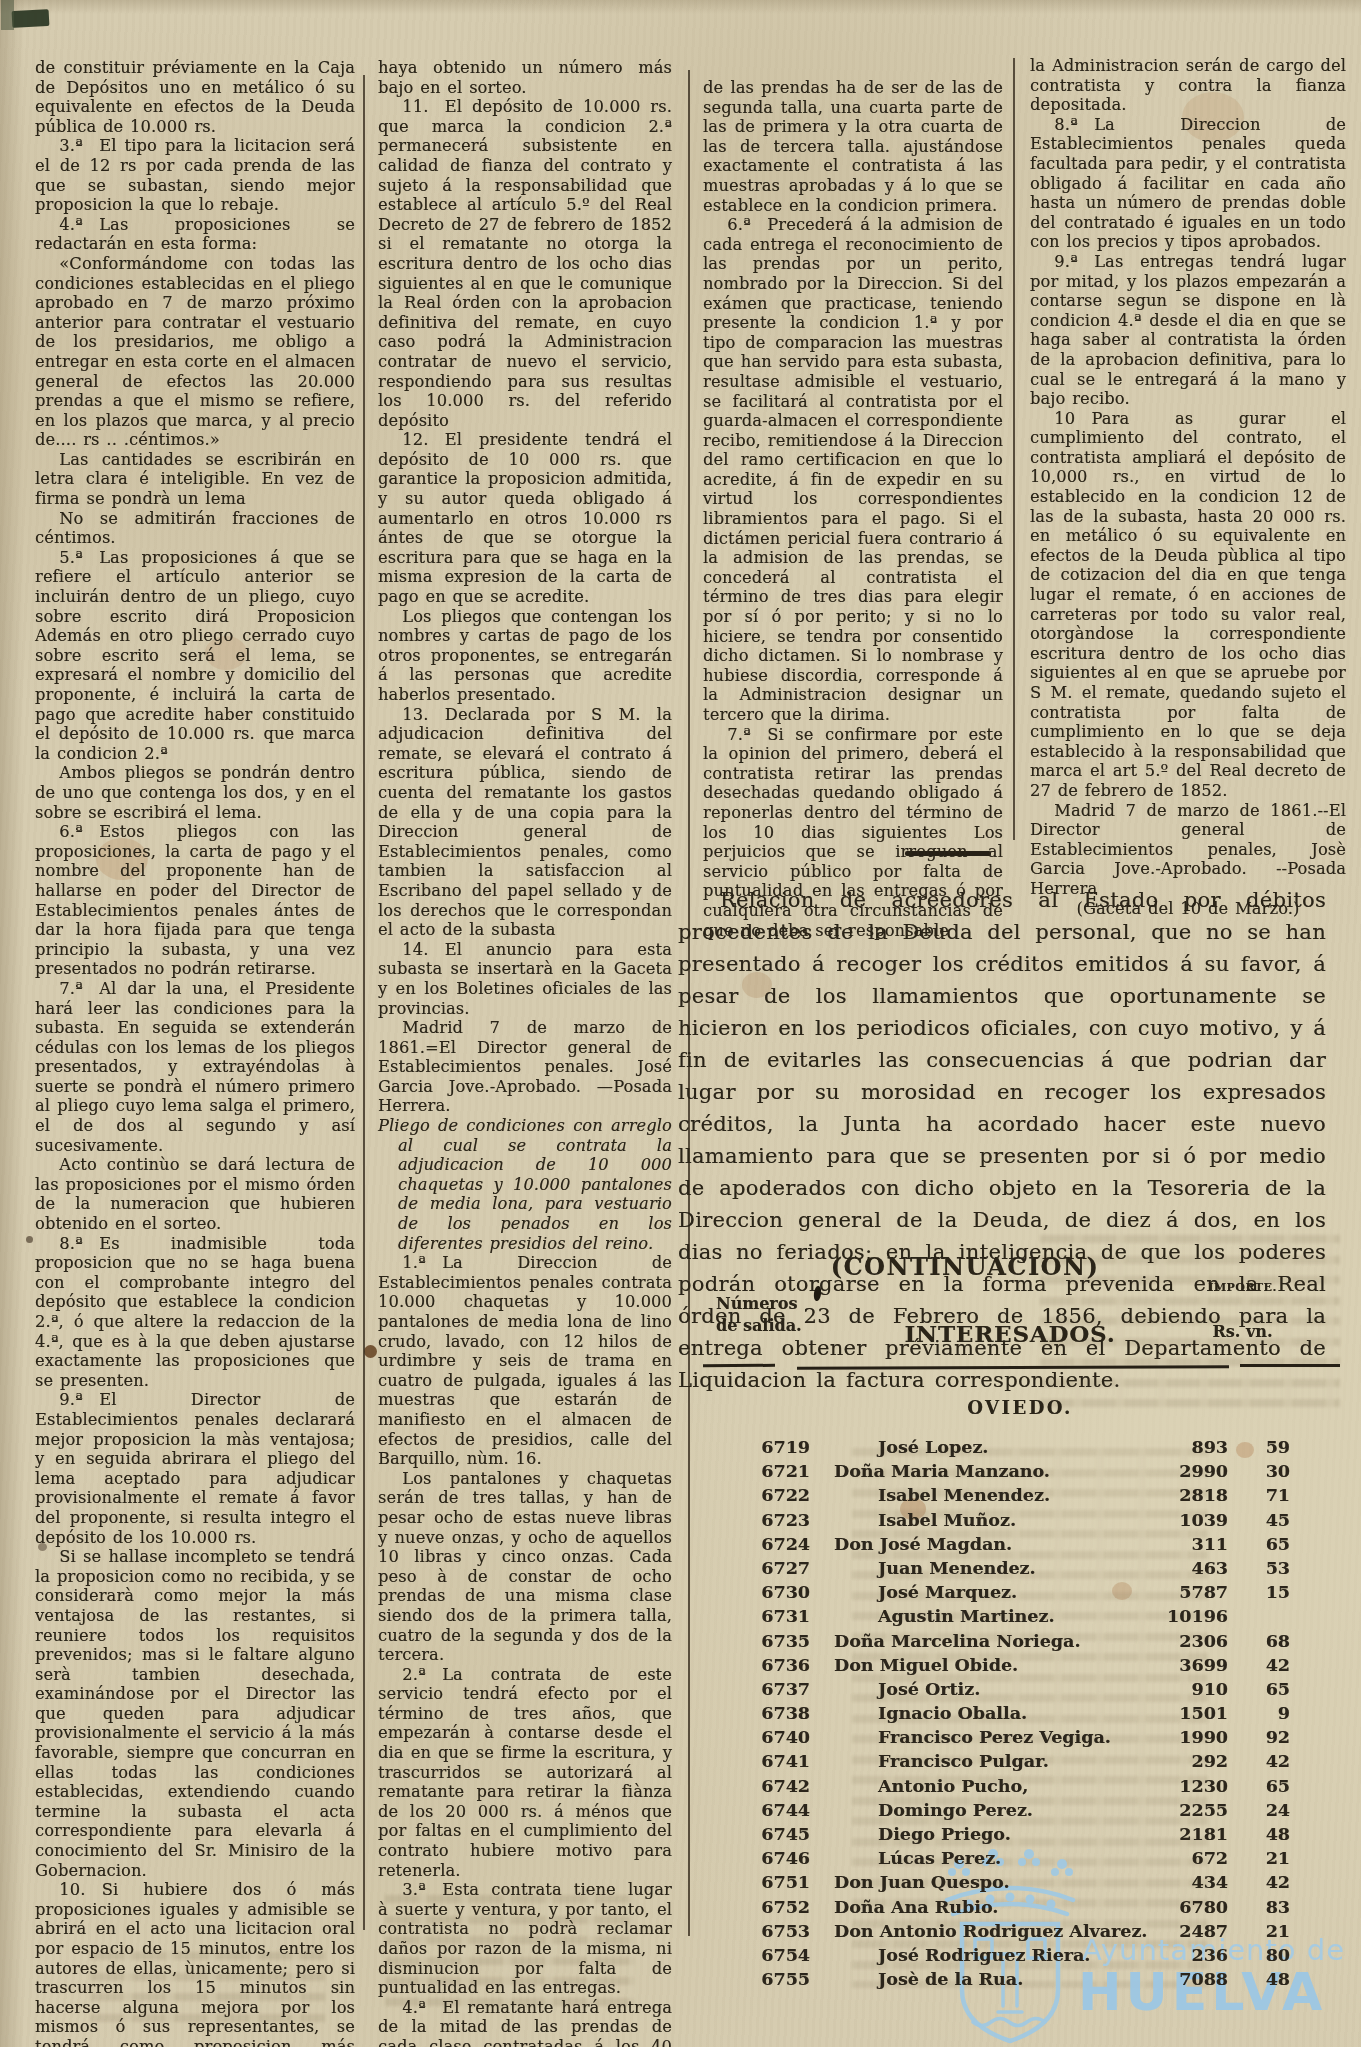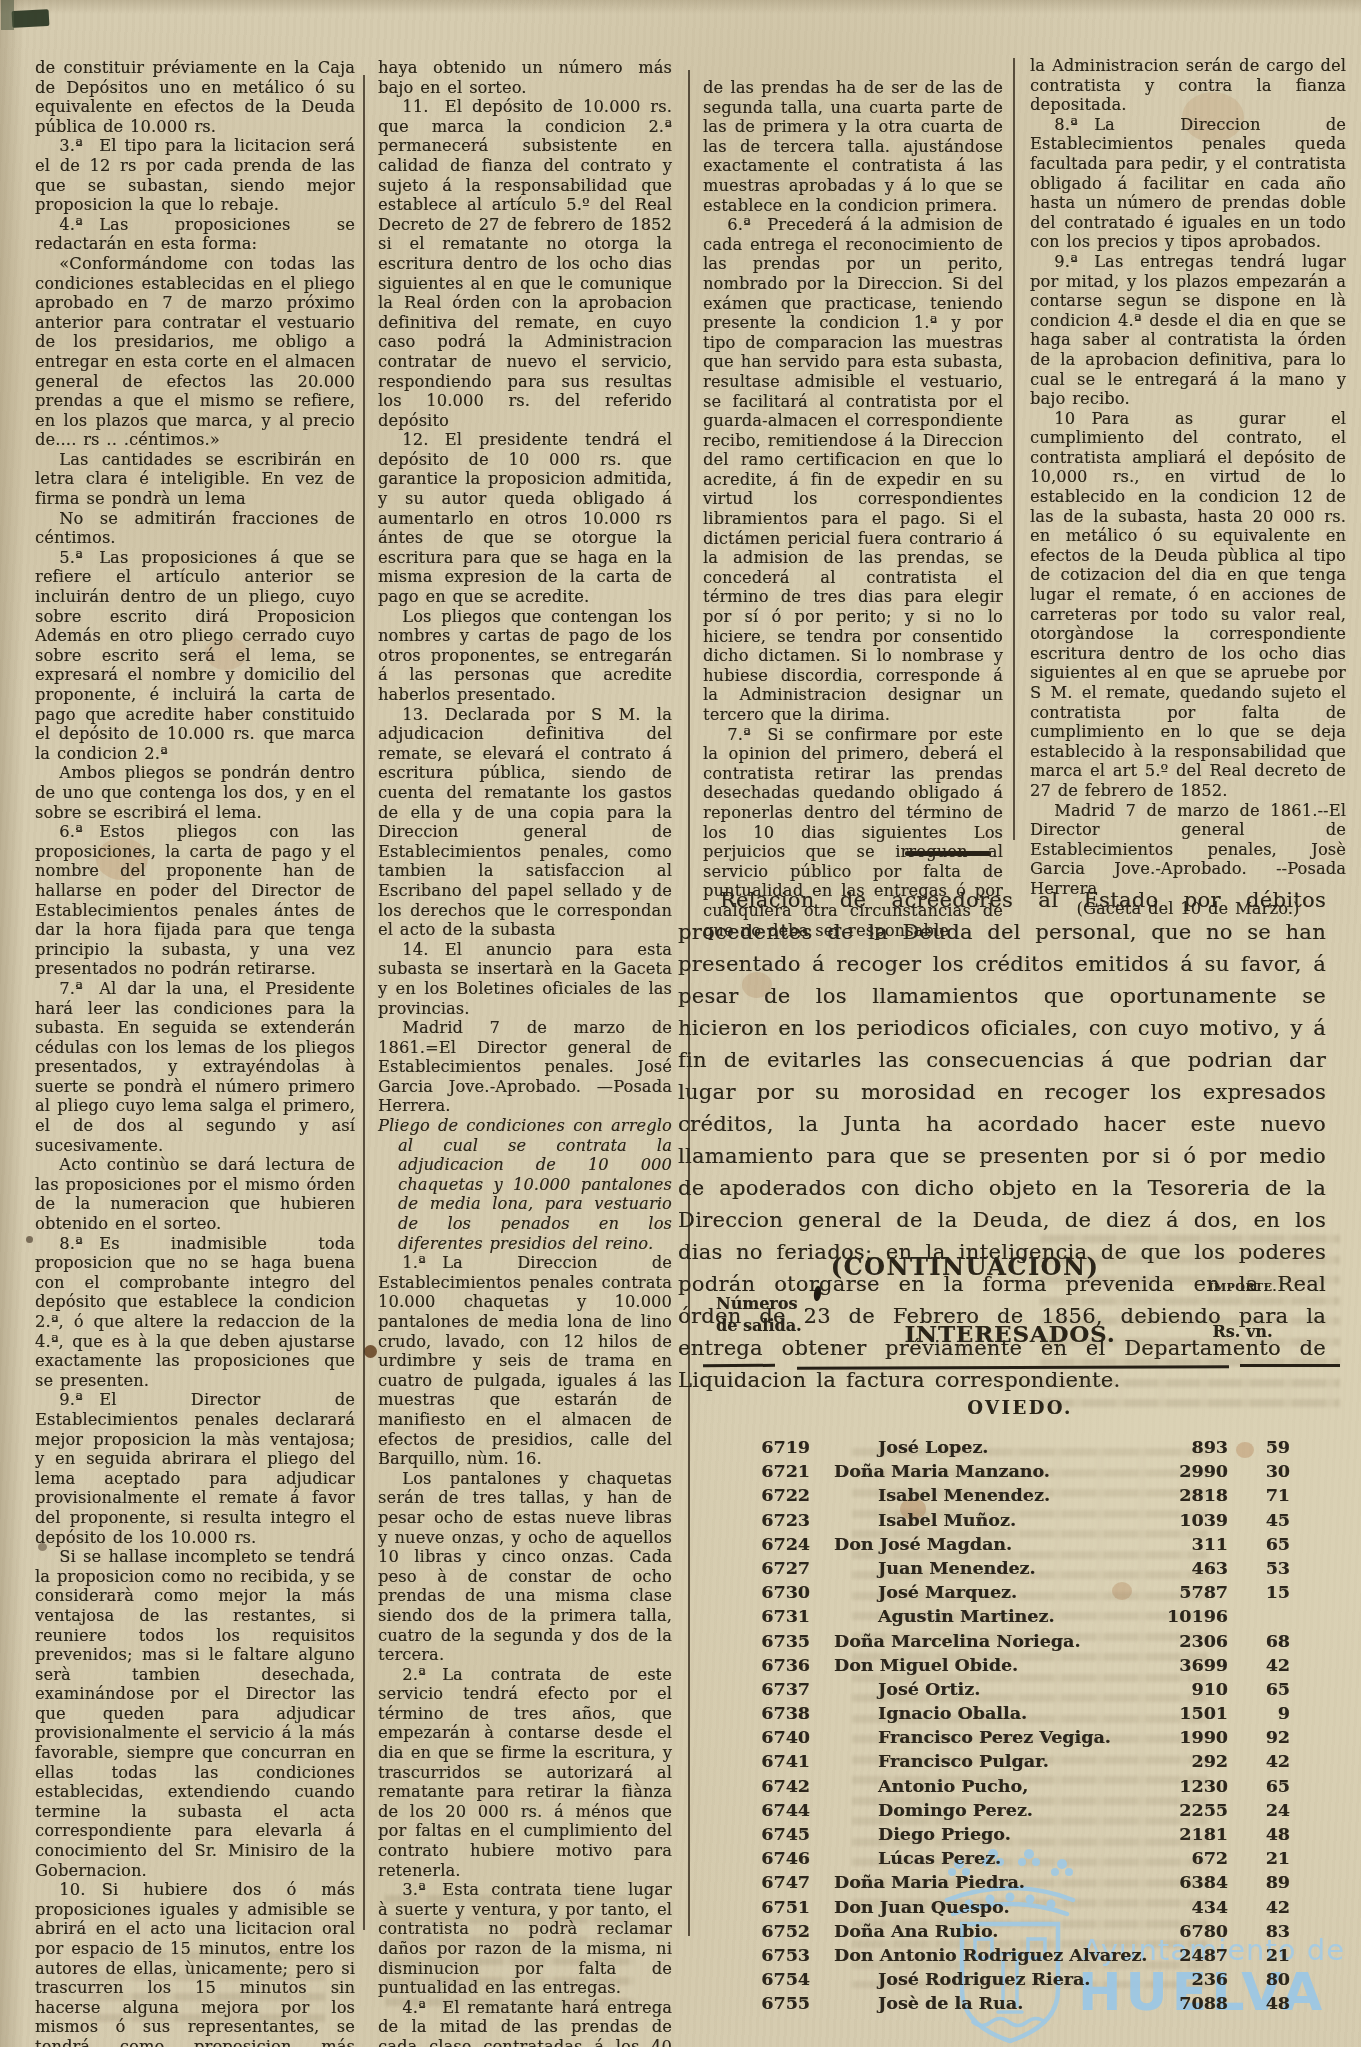--- a/index.html
+++ b/index.html
@@ -311,26 +311,20 @@
       <span class="c-rs">2181</span>
       <span class="c-cents">48</span>
     </div>
     <div class="trow">
       <span class="c-num">6746</span>
       <span class="c-name plain">Lúcas Perez.</span>
       <span class="c-rs">672</span>
       <span class="c-cents">21</span>
     </div>
     <div class="trow">
-      <span class="c-num">6747</span>
-      <span class="c-name">Doña Maria Piedra.</span>
-      <span class="c-rs">6384</span>
-      <span class="c-cents">89</span>
-    </div>
-    <div class="trow">
       <span class="c-num">6751</span>
       <span class="c-name">Don Juan Quespo.</span>
       <span class="c-rs">434</span>
       <span class="c-cents">42</span>
     </div>
     <div class="trow">
       <span class="c-num">6752</span>
       <span class="c-name">Doña Ana Rubio.</span>
       <span class="c-rs">6780</span>
       <span class="c-cents">83</span>

